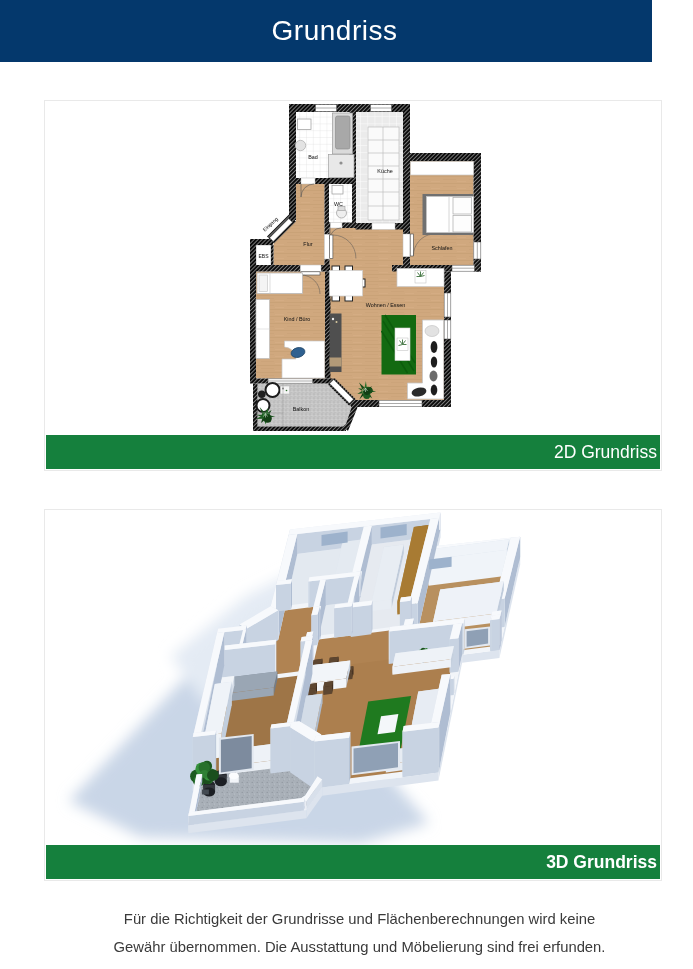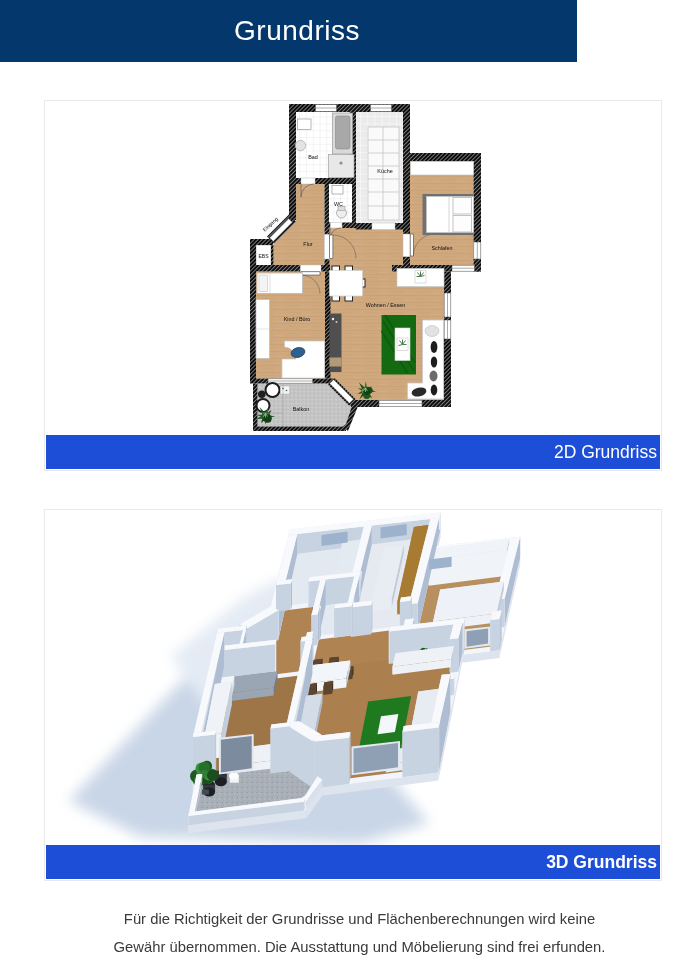--- a/index.html
+++ b/index.html
@@ -1,22 +1,22 @@
 <!DOCTYPE html>
 <html><head>
 <meta charset="utf-8">
 <style>
   html,body{margin:0;padding:0;background:#fff;font-family:"Liberation Sans",sans-serif;}
   body{width:693px;height:969px;position:relative;overflow:hidden;}
-  .hdr{position:absolute;left:0;top:0;width:577px;height:62px;background:#04386c;color:#fff;padding-left:17px;box-sizing:border-box;
+  .hdr{position:absolute;left:0;top:0;width:652px;height:62px;background:#04386c;color:#fff;padding-left:17px;box-sizing:border-box;
        display:flex;align-items:center;justify-content:center;font-size:28px;letter-spacing:0.5px;}
   .card{position:absolute;left:44px;width:618px;background:#fff;border:1px solid #e9e9e9;box-sizing:border-box;}
   .card1{top:100px;height:371px;}
   .card2{top:509px;height:372px;font-weight:bold;}
-  .cap{position:absolute;left:1px;right:1px;bottom:1px;height:34px;background:#1d4ed8;color:#fff;
+  .cap{position:absolute;left:1px;right:1px;bottom:1px;height:34px;background:#15803d;color:#fff;
        font-size:17.5px;line-height:34px;text-align:right;padding-right:3px;box-sizing:border-box;}
   .foot{position:absolute;left:13px;top:906px;width:693px;text-align:center;font-size:14.8px;color:#3a3a3a;line-height:27.6px;}
   svg{position:absolute;left:1px;top:1px;display:block;}
 </style>
 </head>
 <body>
 
 <div class="hdr">Grundriss</div>
 
 <div class="card card1">

